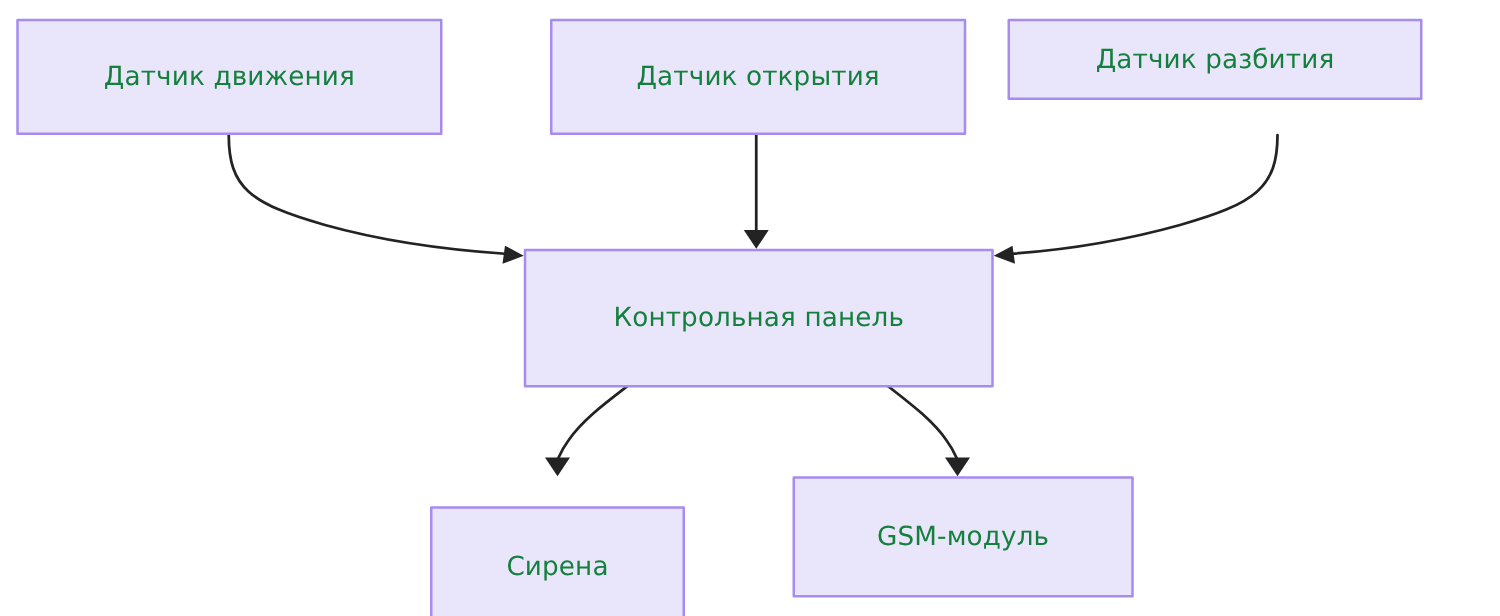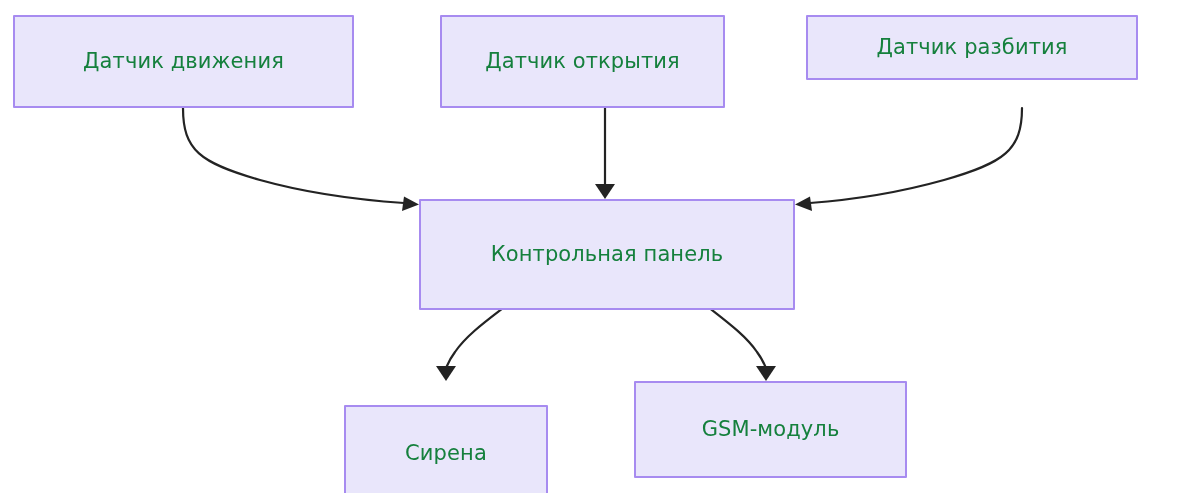--- a/index.html
+++ b/index.html
@@ -41,21 +41,21 @@
     font-family: "DejaVu Sans", sans-serif;
     font-size: 21px;
     line-height: 1.25;
     color: #15803d;
     text-align: center;
     white-space: nowrap;
     letter-spacing: 0.1px;
   }
   
   #node-motion-sensor   { left: 13px;  top: 15px;  width: 341px; height: 93px; }
-  #node-open-sensor     { left: 440px; top: 15px;  width: 285px; height: 93px; }
+  #node-open-sensor     { left: 440px; top: 15px;  width: 333px; height: 93px; }
   #node-break-sensor    { left: 806px; top: 15px;  width: 332px; height: 65px; }
   #node-control-panel   { left: 419px; top: 199px; width: 376px; height: 111px; }
   #node-siren           { left: 344px; top: 381px; width: 204px; height: 97px; margin-top: 24px; }
   #node-gsm-module      { left: 634px; top: 381px; width: 273px; height: 97px; }
 
   .edge-path {
     fill: none;
     stroke: #232323;
     stroke-width: 2.2;
     stroke-linecap: round;

